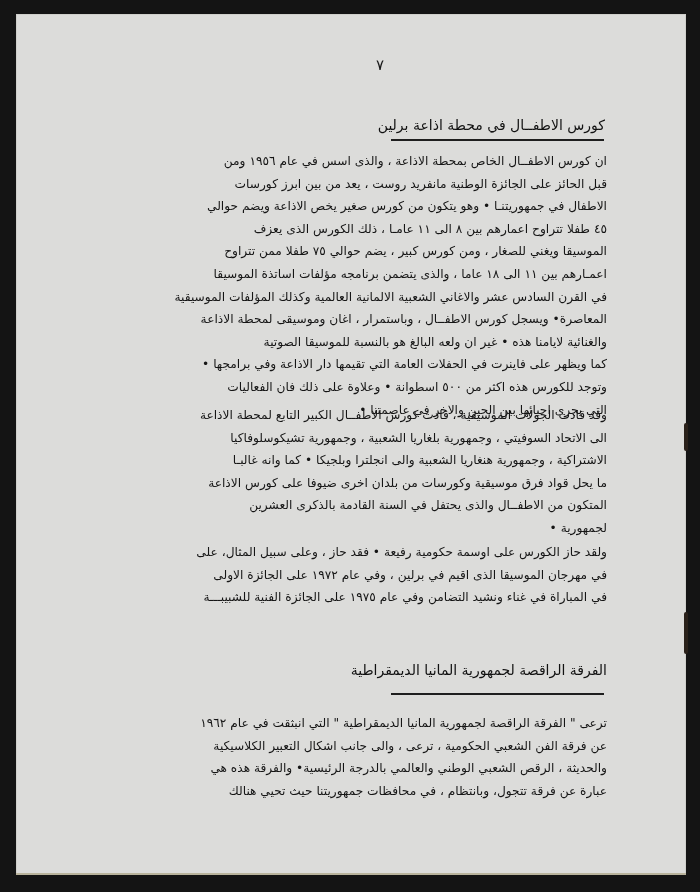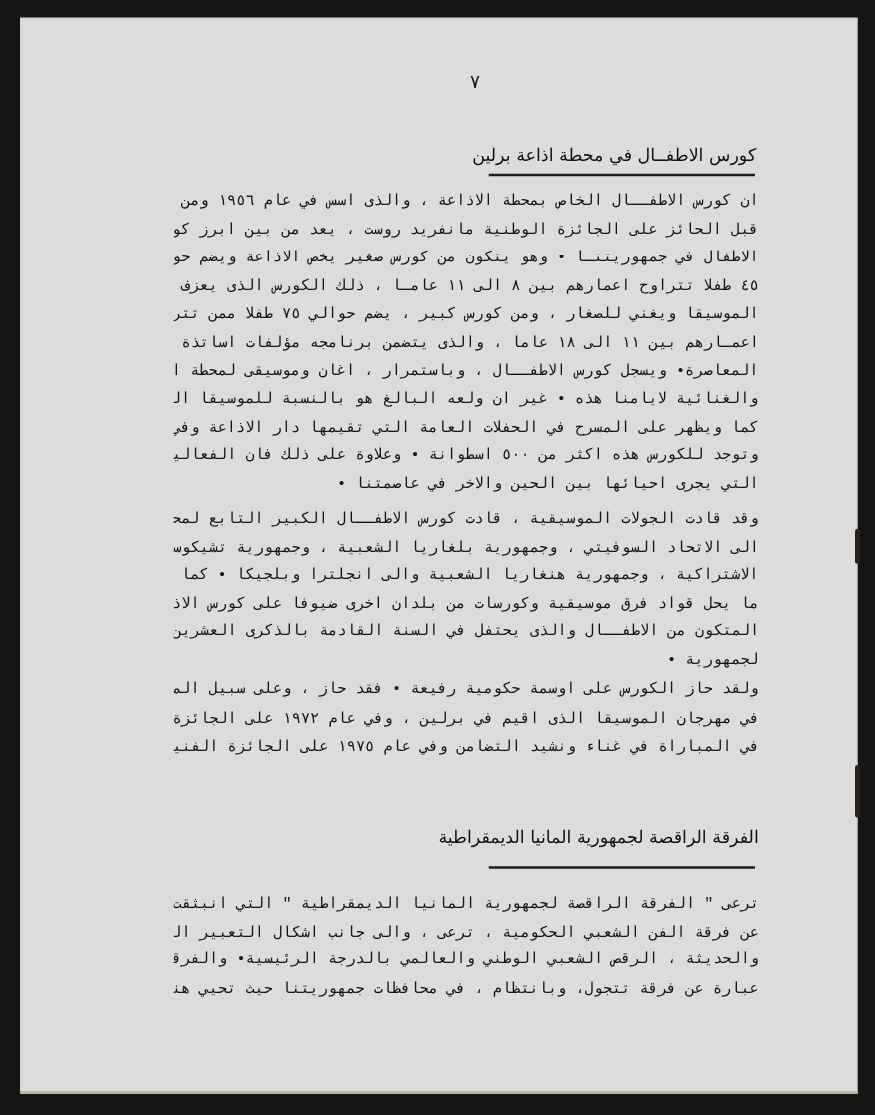--- a/index.html
+++ b/index.html
@@ -71,21 +71,20 @@
     font-family: "DejaVu Sans", sans-serif;
     font-size: 12.2px;
     line-height: 22.6px;
     color: #151515;
   }
   .para .line {
     display: block;
     white-space: nowrap;
     overflow: hidden;
     text-align: right;
-    font-family: Liberation Mono, monospace;
   }
   .para-1 { top: 150px; }
   .para-2 { top: 404px; }
   .para-3 { top: 541px; }
   .para-4 { top: 712px; }
   .scan-mark {
     position: absolute;
     background: #2a211a;
     border-radius: 2px;
   }
@@ -104,23 +103,24 @@
 <div class="heading heading-1">كورس الاطفــال في محطة اذاعة برلين</div>
 <div class="heading-rule rule-1"></div>
 
 <div class="para para-1">
   <span class="line">ان كورس الاطفــال الخاص بمحطة الاذاعة ، والذى اسس في عام ١٩٥٦ ومن</span>
   <span class="line">قبل الحائز على الجائزة الوطنية مانفريد روست ، يعد من بين ابرز كورسات</span>
   <span class="line">الاطفال في جمهوريتنـا • وهو يتكون من كورس صغير يخص الاذاعة ويضم حوالي</span>
   <span class="line">٤٥ طفلا تتراوح اعمارهم بين ٨ الى ١١ عامـا ، ذلك الكورس الذى يعزف</span>
   <span class="line">الموسيقا ويغني للصغار ، ومن كورس كبير ، يضم حوالي ٧٥ طفلا ممن تتراوح</span>
   <span class="line">اعمـارهم بين ١١ الى ١٨ عاما ، والذى يتضمن برنامجه مؤلفات اساتذة الموسيقا</span>
+  <span class="line">في القرن السادس عشر والاغاني الشعبية الالمانية العالمية وكذلك المؤلفات الموسيقية</span>
   <span class="line">المعاصرة• ويسجل كورس الاطفــال ، وباستمرار ، اغان وموسيقى لمحطة الاذاعة</span>
   <span class="line">والغنائية لايامنا هذه • غير ان ولعه البالغ هو بالنسبة للموسيقا الصوتية</span>
-  <span class="line">كما ويظهر على المسرح في الحفلات العامة التي تقيمها دار الاذاعة وفي برامجها •</span>
+  <span class="line">كما ويظهر على فاينرت في الحفلات العامة التي تقيمها دار الاذاعة وفي برامجها •</span>
   <span class="line">وتوجد للكورس هذه اكثر من ٥٠٠ اسطوانة • وعلاوة على ذلك فان الفعاليات</span>
   <span class="line">التي يجرى احيائها بين الحين والاخر في عاصمتنا •</span>
 </div>
 
 <div class="para para-2">
   <span class="line">وقد قادت الجولات الموسيقية ، قادت كورس الاطفــال الكبير التابع لمحطة الاذاعة</span>
   <span class="line">الى الاتحاد السوفيتي ، وجمهورية بلغاريا الشعبية ، وجمهورية تشيكوسلوفاكيا</span>
   <span class="line">الاشتراكية ، وجمهورية هنغاريا الشعبية والى انجلترا وبلجيكا • كما وانه غالبـا</span>
   <span class="line">ما يحل قواد فرق موسيقية وكورسات من بلدان اخرى ضيوفا على كورس الاذاعة</span>
   <span class="line">المتكون من الاطفــال والذى يحتفل في السنة القادمة بالذكرى العشرين</span>

